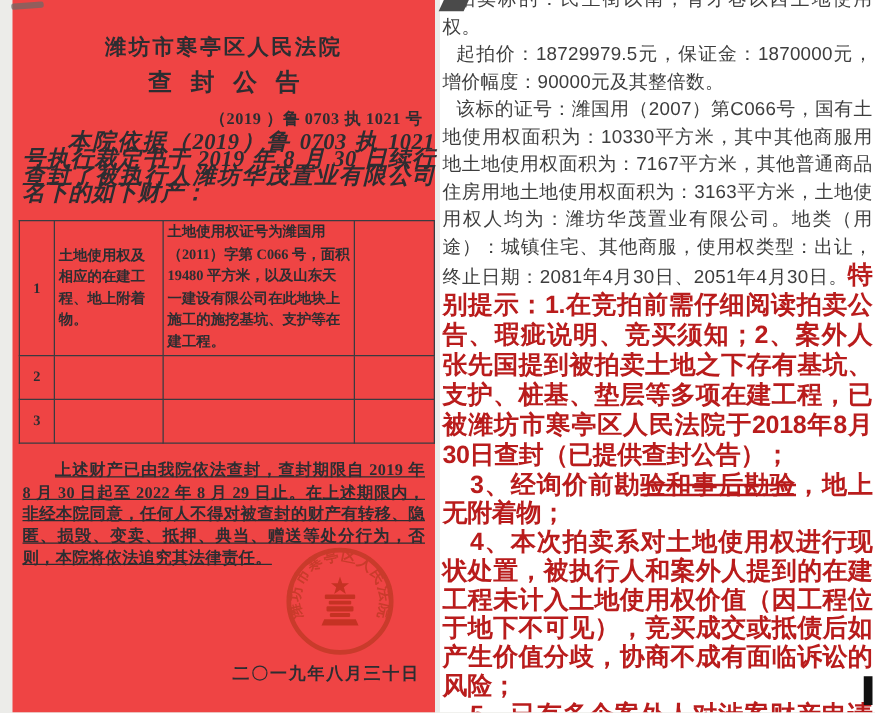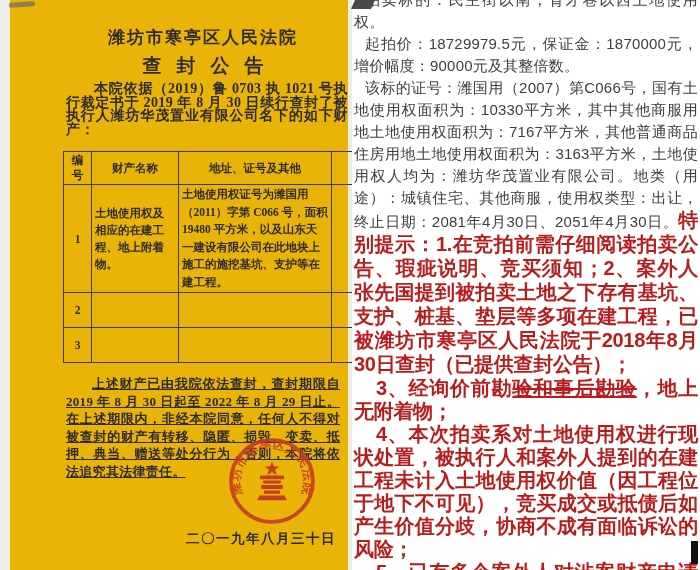--- a/index.html
+++ b/index.html
@@ -6,42 +6,41 @@
   html,body { width:700px; height:570px; overflow:hidden; }
   body {
     position:relative;
     background:#ecece9;
     font-family:"Liberation Sans","DejaVu Sans",sans-serif;
   }
 
   
   .page {
     position:absolute; left:10px; top:0; width:338px; height:570px;
-    background:#eab308;
+    background:#ef4444;
     color:#2d2d31;
     font-family:"Liberation Serif","DejaVu Serif",serif;
     font-weight:bold;
-    padding-left:48px;
   }
   .court-name {
     margin-top:26px; text-align:center;
     font-size:17px; letter-spacing:2px;
   }
   .doc-title {
     margin-top:4px; text-align:center;
     font-size:19px; letter-spacing:15px; text-indent:15px;
   }
   .case-number {
     margin:7px 10px 0 0; text-align:right;
     font-size:13px; letter-spacing:0.5px;
   }
   .intro {
     margin:3px 0 0 8px;
-    font-size:14px; line-height:13.5px; letter-spacing:0.4px;
-    text-indent:2em; text-align:justify;
+    font-size:18px; line-height:13.5px; letter-spacing:0.4px;
+    text-indent:2em; text-align:justify;font-style:italic;
   }
   table.property {
     margin:15px 0 0 5px; border-collapse:collapse;
     width:332px; table-layout:fixed;
     font-size:11.5px;
   }
   table.property th, table.property td {
     border:1.4px solid #3b3b40; padding:1px 3px;
   }
   table.property th { height:16px; font-weight:bold; }
@@ -107,36 +106,31 @@
     position:absolute; left:691px; top:541px; width:7px; height:23px;
     background:#101010; z-index:4;
   }
 </style>
 </head>
 <body>
 
 <div class="page">
   <div class="court-name">潍坊市寒亭区人民法院</div>
   <div class="doc-title">查封公告</div>
+  <div class="case-number">（2019 ）鲁 0703 执 1021 号</div>
   <p class="intro">本院依据（2019）鲁 0703 执 1021 号执行裁定书于 2019 年 8 月 30 日续行查封了被执行人潍坊华茂置业有限公司名下的如下财产：</p>
 
   <table class="property">
     <colgroup>
         <col class="c-no">
         <col class="c-name">
         <col class="c-det">
         <col class="c-qty">
       </colgroup>
     <tbody>
-        <tr>
-      <th>编号</th>
-      <th>财产名称</th>
-      <th>地址、证号及其他</th>
-      <th>数量</th>
-    </tr>
     <tr class="r1">
       <td class="no">1</td>
       <td class="name">土地使用权及相应的在建工程、地上附着物。</td>
       <td class="det">土地使用权证号为潍国用（2011）字第 C066 号，面积 19480 平方米，以及山东天一建设有限公司在此地块上施工的施挖基坑、支护等在建工程。</td>
       <td></td>
     </tr>
     <tr class="r2">
       <td class="no">2</td>
       <td></td>
       <td></td>

